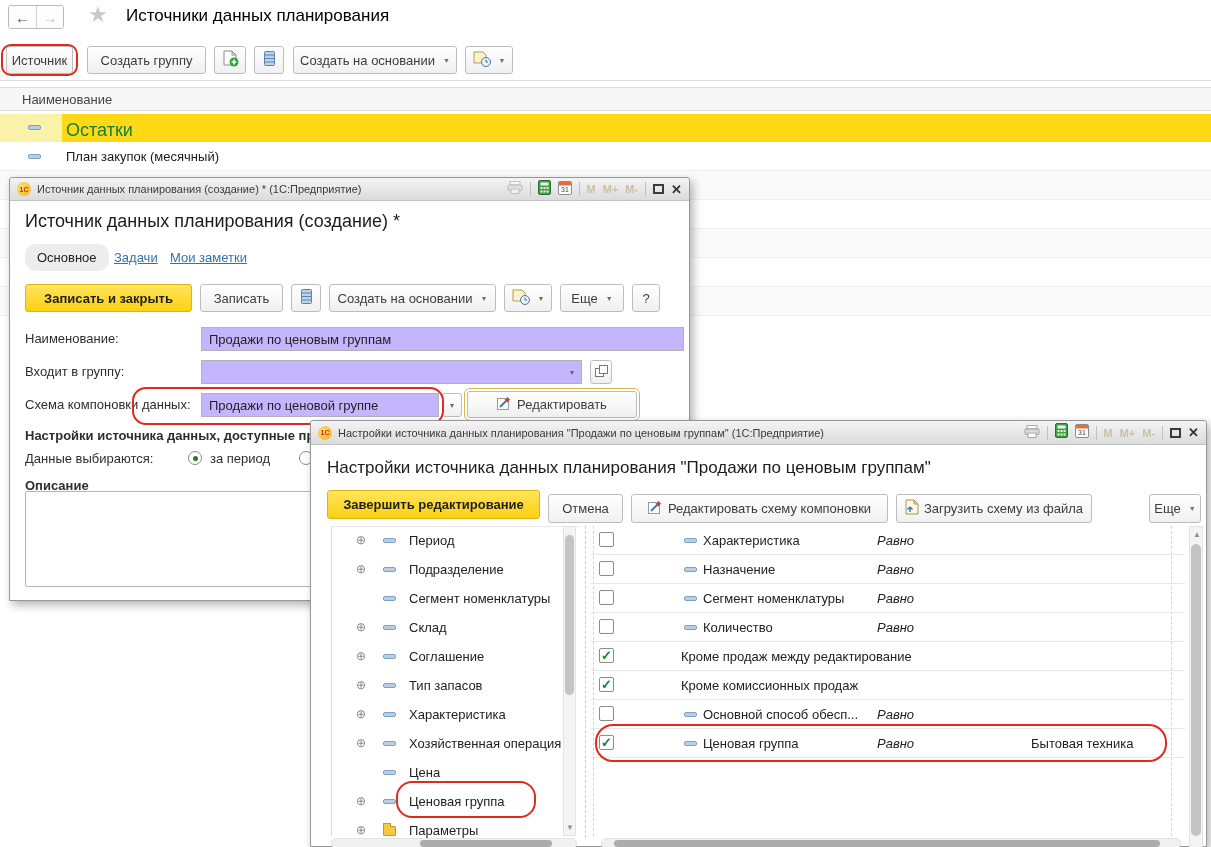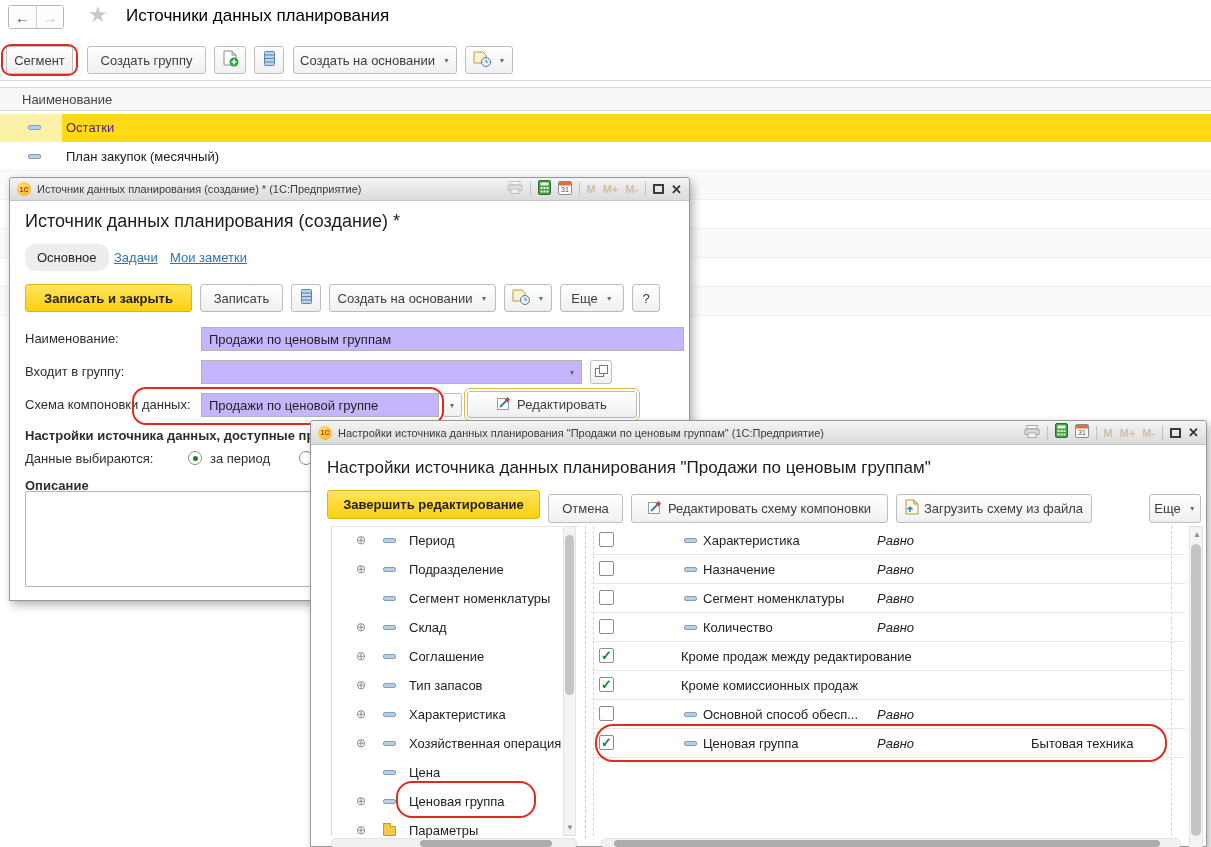--- a/index.html
+++ b/index.html
@@ -88,21 +88,21 @@
 <div class="canvas">
 
   <div class="navg">
     <div class="navb" style="color:#4a4a4a">←</div>
     <div class="navb" style="color:#c2c2c2">→</div>
   </div>
   <div class="abs" style="left:88px;top:2px;font-size:22px;color:#c9c9c9">★</div>
   <div class="abs" style="left:126px;top:6px;font-size:17px;color:#000">Источники данных планирования</div>
 
   <div class="btn" style="left:6px;top:46px;width:67px;height:28px">
-    <span>Сегмент</span>
+    <span>Источник</span>
   </div>
   <div class="btn" style="left:87px;top:46px;width:119px;height:28px">
     <span>Создать группу</span>
   </div>
   <div class="btn" style="left:214px;top:46px;width:32px;height:28px">
     <span><svg width="17" height="17">
           <path d="M2 1 h8 l4 4 v10 h-12 z" fill="#fff" stroke="#8c8c8c"></path>
           <path d="M10 1 l4 4 h-4 z" fill="#e8e8e8" stroke="#8c8c8c"></path>
           <circle cx="12" cy="12" r="4.5" fill="#2fa43a"></circle>
           <path d="M12 9.6 v4.8 M9.6 12 h4.8" stroke="#fff" stroke-width="1.6"></path>
@@ -131,21 +131,21 @@
 
   <div class="abs" style="left:0;top:80px;width:1211px;height:1px;background:#dadada"></div>
 
   <div class="hdr">
       <span>Наименование</span>
     </div>
 
   <div class="abs" style="left:0;top:114px;width:1211px;height:28px;background:#ffd915">
     <div class="abs" style="left:0;top:0;width:62px;height:28px;background:#fbf2a9"></div>
     <span class="dash abs" style="left:28px;top:11px"></span>
-    <span class="abs" style="left:66px;top:6px;font-size:13px;color:#4c1d95">Остатки</span>
+    <span class="abs" style="left:66px;top:6px;font-size:18px;color:#15803d">Остатки</span>
   </div>
   <div class="abs" style="left:0;top:142px;width:1211px;height:29px;border-bottom:1px solid #f0f0f0">
     <span class="dash abs" style="left:28px;top:12px"></span>
     <span class="abs" style="left:66px;top:7px;font-size:13px;color:#1a1a1a">План закупок (месячный)</span>
   </div>
   <div class="stripe" style="top:171px;background:#fafafa"></div>
   <div class="stripe" style="top:200px;background:#fff"></div>
   <div class="stripe" style="top:229px;background:#fafafa"></div>
   <div class="stripe" style="top:258px;background:#fff"></div>
   <div class="stripe" style="top:287px;background:#fafafa"></div>

